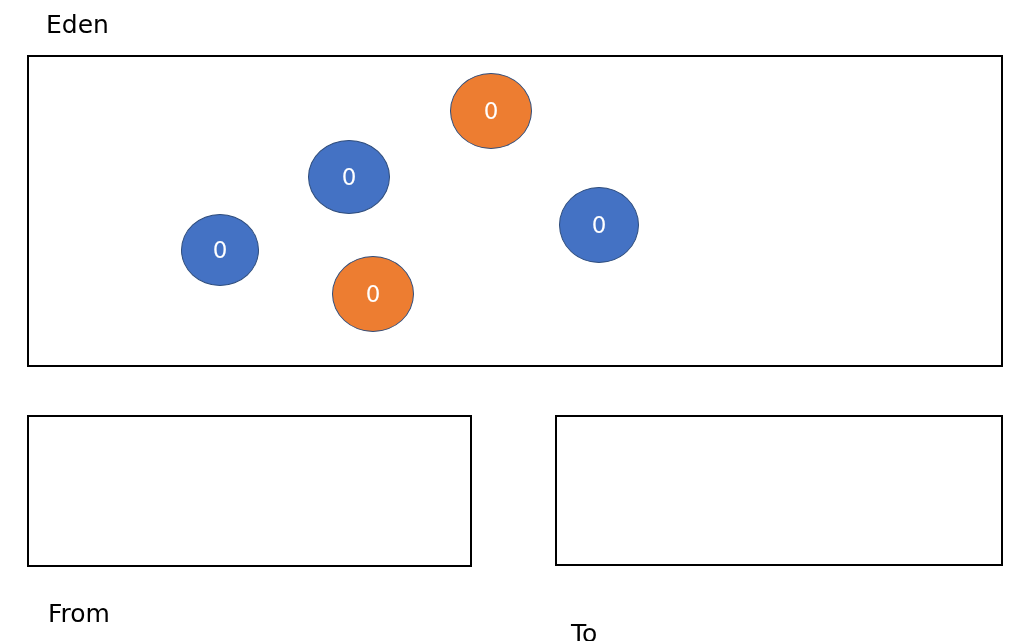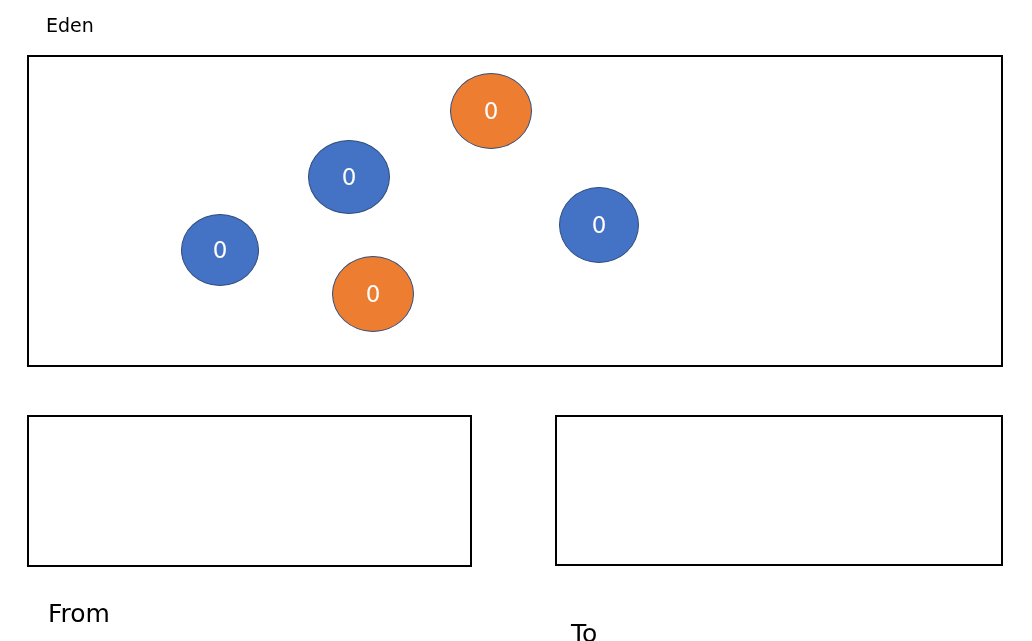--- a/index.html
+++ b/index.html
@@ -15,21 +15,21 @@
     overflow: hidden;
     font-family: "DejaVu Sans", "Liberation Sans", sans-serif;
     color: #000000;
   }
 
   
   .title {
     position: absolute;
     left: 46px;
     top: 9px;
-    font-size: 19px;
+    font-size: 25px;
     line-height: 32px;
     font-weight: 400;
     color: #000000;
     white-space: nowrap;
   }
 
   
   .panel {
     position: absolute;
     background: #ffffff;

